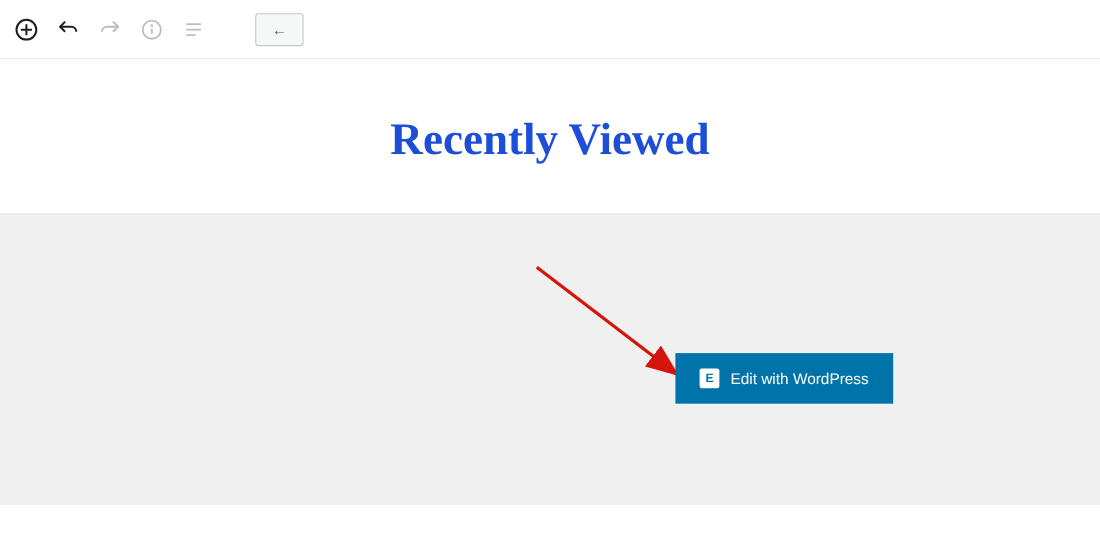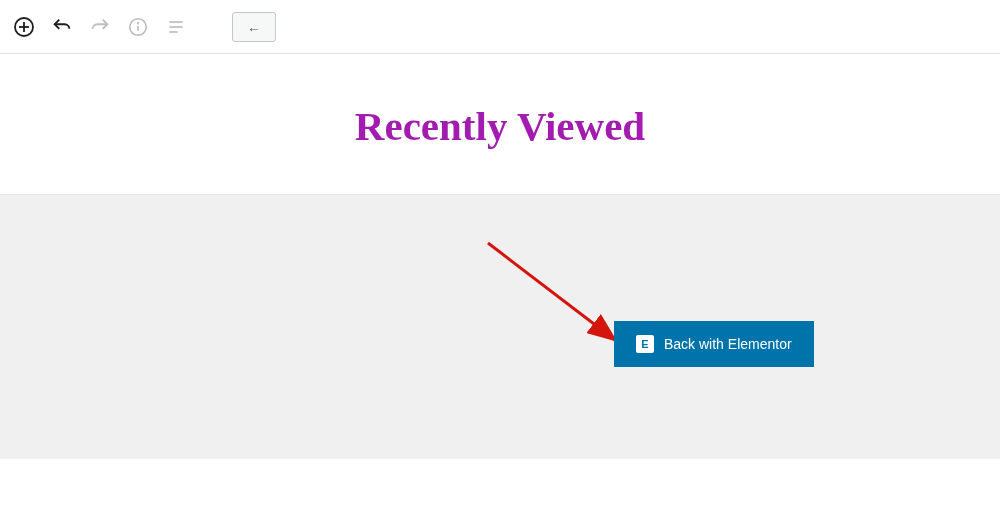--- a/index.html
+++ b/index.html
@@ -3,21 +3,21 @@
   <meta charset="utf-8">
   <style>
     * { margin: 0; padding: 0; box-sizing: border-box; }
     body { font-family: -apple-system, BlinkMacSystemFont, "Segoe UI", Roboto, sans-serif; background: #fff; width: 1000px; height: 505px; overflow: hidden; }
     .toolbar { display: flex; align-items: center; padding: 7px 12px; border-bottom: 1px solid #e2e2e2; gap: 14px; background: #fff; height: 54px; }
     .tool-icon { width: 24px; height: 24px; display: flex; align-items: center; justify-content: center; cursor: pointer; color: #1e1e1e; }
     .tool-icon.disabled { color: #bdbdbd; cursor: default; }
     .back-btn { margin-left: 30px; background: #f6f7f7; border: 1px solid #c6c6c8; border-radius: 3px; padding: 6px 14px; font-size: 13px; color: #555; cursor: pointer; display: flex; align-items: center; gap: 6px; }
     .back-btn .arrow { font-size: 14px; }
     .title-area { background: #fff; text-align: center; padding: 48px 0 44px; }
-    .title { font-family: Georgia, "Times New Roman", serif; font-weight: 700; font-size: 41px; color: #a21caf; }
+    .title { font-family: Georgia, "Times New Roman", serif; font-weight: 700; font-size: 41px; color: #1d4ed8; }
     .content-area { background: #f0f0f1; height: 265px; position: relative; border-top: 1px solid #e5e5e5; }
     .arrow-annotation { position: absolute; left: 480px; top: 40px; pointer-events: none; }
     .elementor-btn { position: absolute; left: 614px; top: 126px; background: #0073aa; color: #fff; border: none; padding: 14px 22px; font-size: 14px; cursor: pointer; display: flex; align-items: center; gap: 10px; }
     .elementor-icon { width: 18px; height: 18px; background: #fff; color: #0073aa; display: flex; align-items: center; justify-content: center; font-weight: bold; font-size: 11px; border-radius: 2px; }
   </style>
 </head>
 <body>
 
 <div class="toolbar">
   <div class="tool-icon">
@@ -68,15 +68,15 @@
       <marker id="arrowhead" markerWidth="10" markerHeight="8" refX="9" refY="4" orient="auto">
         <polygon points="0 0, 10 4, 0 8" fill="#d4150b"></polygon>
       </marker>
     </defs>
     <line x1="8" y1="8" x2="135" y2="105" stroke="#d4150b" stroke-width="3" marker-end="url(#arrowhead)"></line>
   </svg>
   <button class="elementor-btn">
     <span class="elementor-icon">
         <span>E</span>
       </span>
-    <span>Back with Elementor</span>
+    <span>Edit with WordPress</span>
   </button>
 </div>
 
 </body></html>

